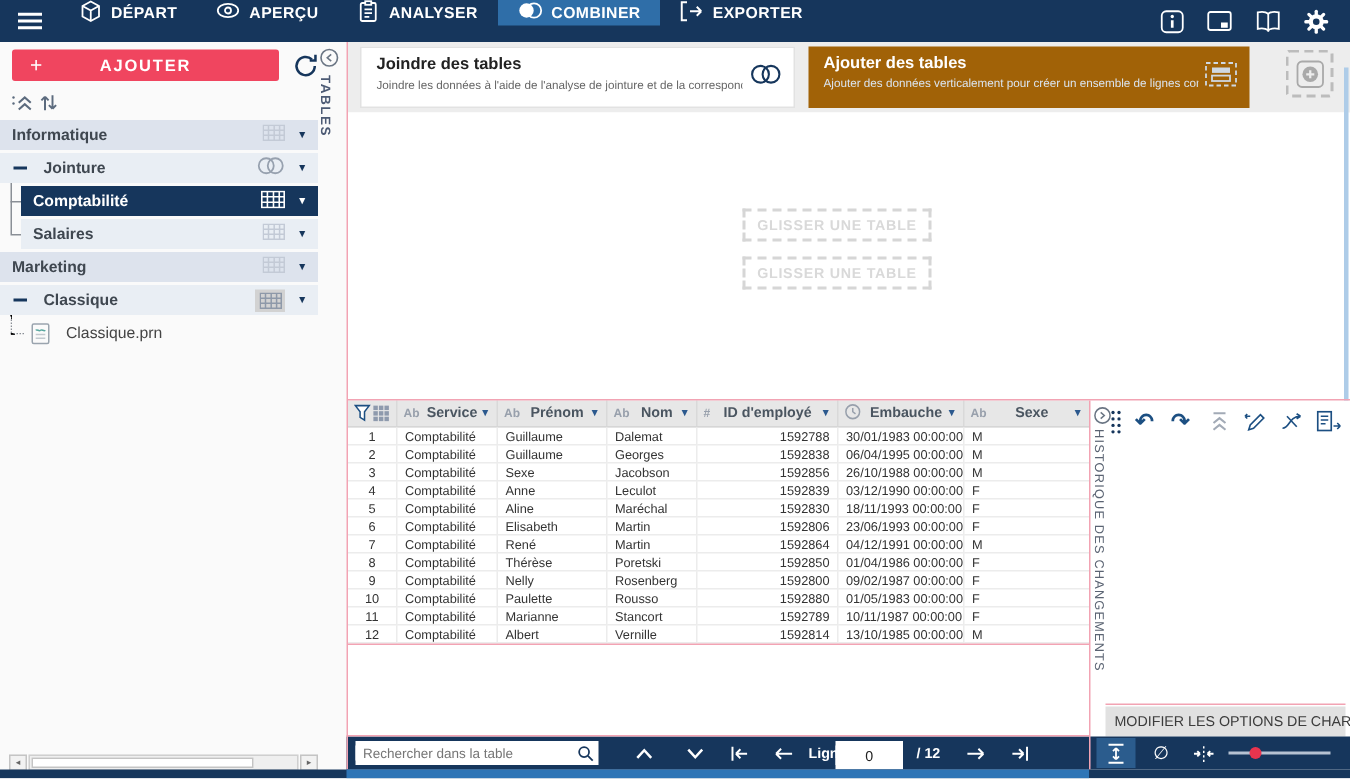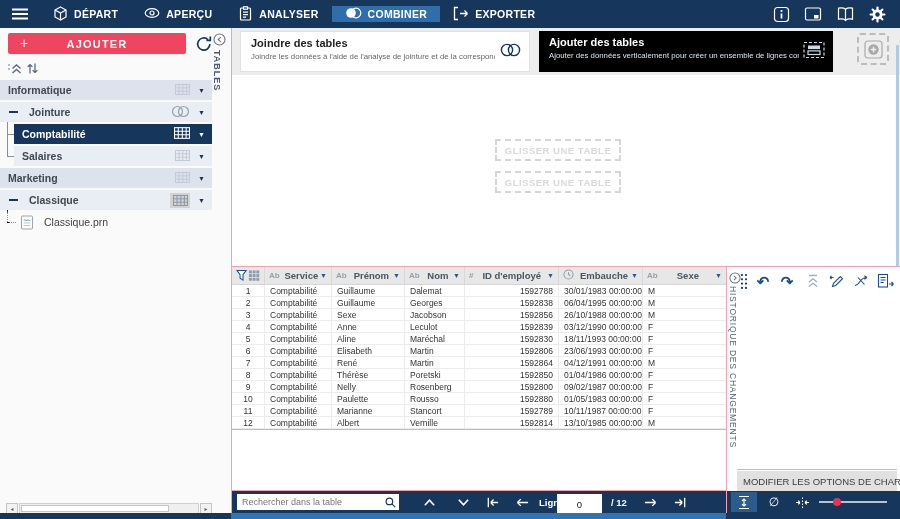--- a/index.html
+++ b/index.html
@@ -4,21 +4,21 @@
 <style>
   html,body{margin:0;padding:0;background:#fff;}
   *{box-sizing:border-box;}
   .app{position:relative;width:900px;height:519px;overflow:hidden;
        font-family:"Liberation Sans",sans-serif;background:#fff;}
 
   
   .topbar{position:absolute;left:0;top:0;width:900px;height:28px;background:#16365c;
           display:flex;align-items:stretch;color:#fff;}
   .hamburger{display:flex;align-items:center;padding:0 12px;cursor:pointer;}
-  .nav{display:flex;align-items:center;}
+  .nav{display:flex;align-items:flex-start;}
   .nav-item{display:flex;align-items:center;gap:6px;padding:0 13px;font-size:10.5px;
             font-weight:bold;letter-spacing:.3px;white-space:nowrap;cursor:pointer;}
   .nav-item.active{background:#2f6ea8;}
   .topbar-right{margin-left:auto;display:flex;align-items:center;gap:14px;padding-right:14px;}
   .tb-icon{display:flex;align-items:center;cursor:pointer;}
 
   
   .sidebar{position:absolute;left:0;top:28px;width:231px;height:485px;background:#fafafa;}
   .add-btn{position:absolute;left:8px;top:5px;width:178px;height:21px;background:#f0455f;
            color:#fff;border:none;border-radius:2px;font-size:11px;font-weight:bold;
@@ -61,21 +61,21 @@
                       font-size:9px;font-weight:bold;color:#4c5a74;letter-spacing:1px;}
 
   
   .vline{position:absolute;width:1px;background:#f2a3b3;}
   .hline{position:absolute;height:1px;background:#f2a3b3;}
 
   
   .topband{position:absolute;left:232px;top:28px;width:668px;height:47px;background:#ededed;}
   .card{position:absolute;top:3px;height:41px;padding:5px 34px 5px 10px;cursor:pointer;}
   .card-join{left:8px;width:290px;background:#fff;border:1px solid #e2e2e2;}
-  .card-append{left:307px;width:294px;background:#000000;color:#fff;}
+  .card-append{left:307px;width:294px;background:#a16207;color:#fff;}
   .card-title{font-size:11px;font-weight:bold;color:#222;white-space:nowrap;}
   .card-append .card-title{color:#fff;}
   .card-sub{font-size:7.8px;color:#666;margin-top:3px;white-space:nowrap;overflow:hidden;}
   .card-append .card-sub{color:#dbe4ee;}
   .card-icon{position:absolute;right:8px;top:50%;transform:translateY(-50%);}
   .plusbox{position:absolute;left:625px;top:5px;width:32px;height:32px;border:2px dashed #bcbcbc;
            border-radius:3px;display:flex;align-items:center;justify-content:center;cursor:pointer;}
 
   
   .canvas{position:absolute;left:232px;top:75px;width:664px;height:191px;background:#fff;}

